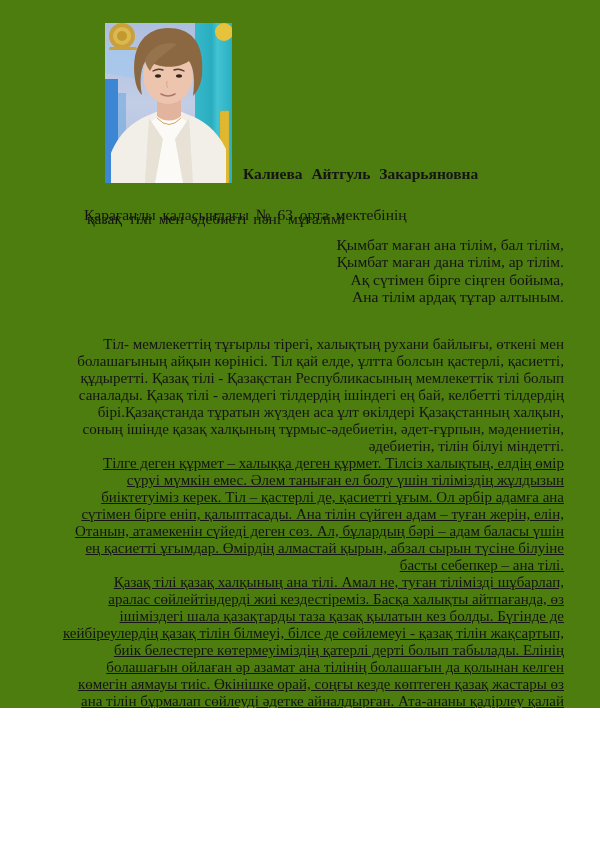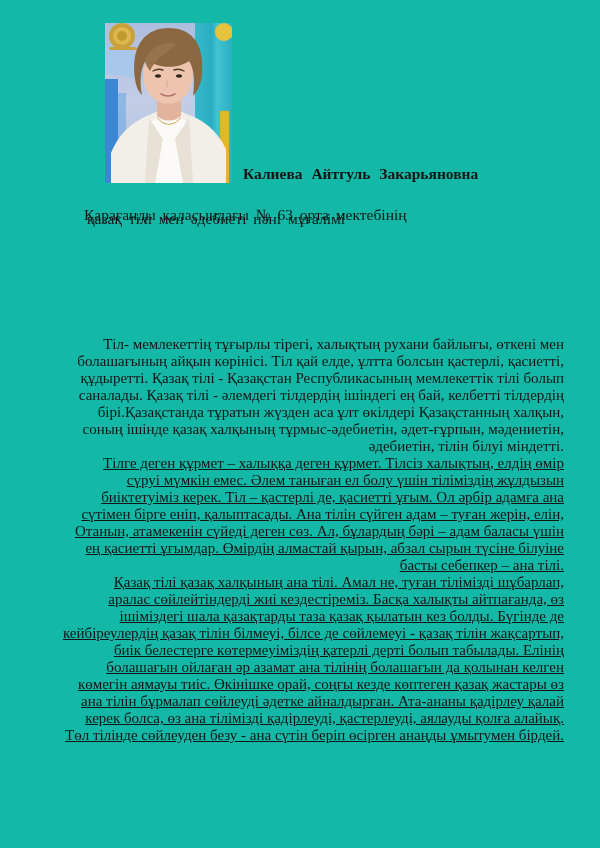--- a/index.html
+++ b/index.html
@@ -1,20 +1,20 @@
 <!DOCTYPE html>
 <html><head>
 <meta charset="utf-8">
 <style>
   html, body { margin: 0; padding: 0; background: #ffffff; }
   .page {
     position: relative;
     width: 600px;
-    height: 848px;
-    background: #14b8a6;
+    height: 708px;
+    background: #4d7c0f;
     font-family: "Liberation Serif", serif;
     color: #141414;
     overflow: hidden;
   }
   .photo {
     position: absolute;
     left: 105px;
     top: 23px;
     width: 127px;
     height: 160px;
@@ -119,20 +119,26 @@
 
         <path d="M52,95 Q64,108 76,95" stroke="#c9a24a" stroke-width="0.9" fill="none"></path>
       </g>
     </svg>
   </div>
 
   <div class="teacher-name">Калиева Айтгуль Закарьяновна</div>
   <div class="header-line l1">Қарағанды қаласындағы № 63 орта мектебінің</div>
   <div class="header-line l2">қазақ тілі мен әдебиеті пәні мұғалімі</div>
 
+  <div class="poem">
+    <div>Қымбат маған ана тілім, бал тілім,</div>
+    <div>Қымбат маған дана тілім, ар тілім.</div>
+    <div>Ақ сүтімен бірге сіңген бойыма,</div>
+    <div>Ана тілім ардақ тұтар алтыным.</div>
+  </div>
 
   <div class="essay">
     <p class="indent-lg">Тіл- мемлекеттің тұғырлы тірегі, халықтың рухани байлығы, өткені мен болашағының айқын көрінісі. Тіл қай елде, ұлтта болсын қастерлі, қасиетті, құдыретті. Қазақ тілі - Қазақстан Республикасының мемлекеттік тілі болып саналады. Қазақ тілі - әлемдегі тілдердің ішіндегі ең бай, келбетті тілдердің бірі.Қазақстанда тұратын жүзден аса ұлт өкілдері Қазақстанның халқын, соның ішінде қазақ халқының тұрмыс-әдебиетін, әдет-ғұрпын, мәдениетін, әдебиетін, тілін білуі міндетті.</p>
     <p class="indent">Тілге деген құрмет – халыққа деген құрмет. Тілсіз халықтың, елдің өмір сүруі мүмкін емес. Әлем таныған ел болу үшін тіліміздің жұлдызын биіктетуіміз керек. Тіл – қастерлі де, қасиетті ұғым. Ол әрбір адамға ана сүтімен бірге еніп, қалыптасады. Ана тілін сүйген адам – туған жерін, елін, Отанын, атамекенін сүйеді деген сөз. Ал, бұлардың бәрі – адам баласы үшін ең қасиетті ұғымдар. Өмірдің алмастай қырын, абзал сырын түсіне білуіне басты себепкер – ана тілі.</p>
     <p class="indent">Қазақ тілі қазақ халқының ана тілі. Амал не, туған тілімізді шұбарлап, аралас сөйлейтіндерді жиі кездестіреміз. Басқа халықты айтпағанда, өз ішіміздегі шала қазақтарды таза қазақ қылатын кез болды. Бүгінде де кейбіреулердің қазақ тілін білмеуі, білсе де сөйлемеуі - қазақ тілін жақсартып, биік белестерге көтермеуіміздің қатерлі дерті болып табылады. Елінің болашағын ойлаған әр азамат ана тілінің болашағын да қолынан келген көмегін аямауы тиіс. Өкінішке орай, соңғы кезде көптеген қазақ жастары өз ана тілін бұрмалап сөйлеуді әдетке айналдырған. Ата-ананы қадірлеу қалай керек болса, өз ана тілімізді қадірлеуді, қастерлеуді, аялауды қолға алайық. Төл тілінде сөйлеуден безу - ана сүтін беріп өсірген анаңды ұмытумен бірдей.</p>
   </div>
 
 </div>
 
 </body></html>

